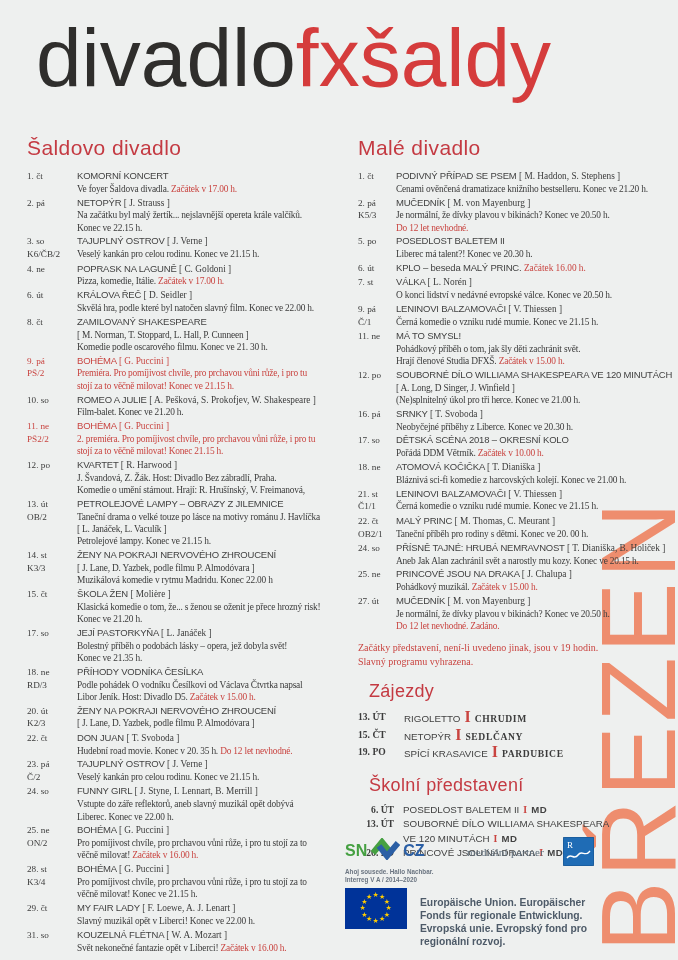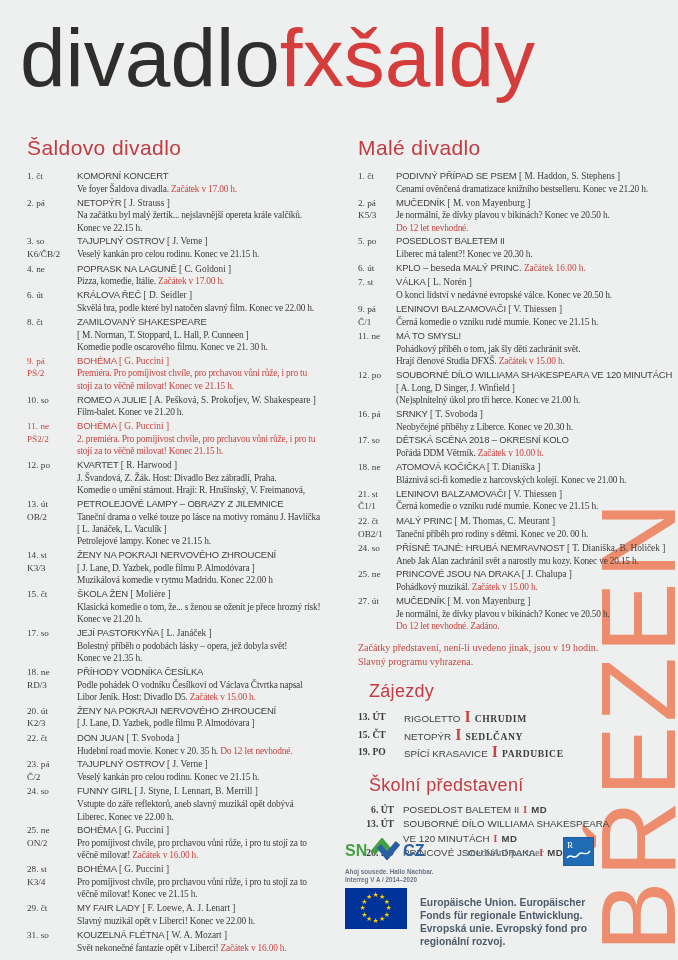--- a/index.html
+++ b/index.html
@@ -17,21 +17,21 @@
     --cz-blue:#2b5fa5;
     --footer-ink:#4d5a68;
   }
   html,body{margin:0;padding:0;}
   .page{
     position:relative;width:678px;height:960px;background:var(--paper);
     overflow:hidden;font-family:"Liberation Serif",serif;color:var(--ink);
   }
   .red{color:var(--red);}
   
-  .logo{position:absolute;left:20px;top:8px;font-family:"Liberation Sans",sans-serif;
+  .logo{position:absolute;left:36px;top:8px;font-family:"Liberation Sans",sans-serif;
         font-size:82px;letter-spacing:0px;white-space:nowrap;line-height:100px;z-index:2;}
   .logo-black{color:var(--logo-black);}
   .logo-red{color:var(--logo-red);}
   
   .brezen{position:absolute;left:598px;top:952px;transform-origin:0 0;transform:rotate(-90deg);
           font-family:"Liberation Sans",sans-serif;font-size:106px;letter-spacing:4px;
           color:var(--orange);white-space:nowrap;z-index:0;line-height:80px;}
   
   .col{position:absolute;top:136px;z-index:1;}
   .col-left{left:27px;width:312px;}

